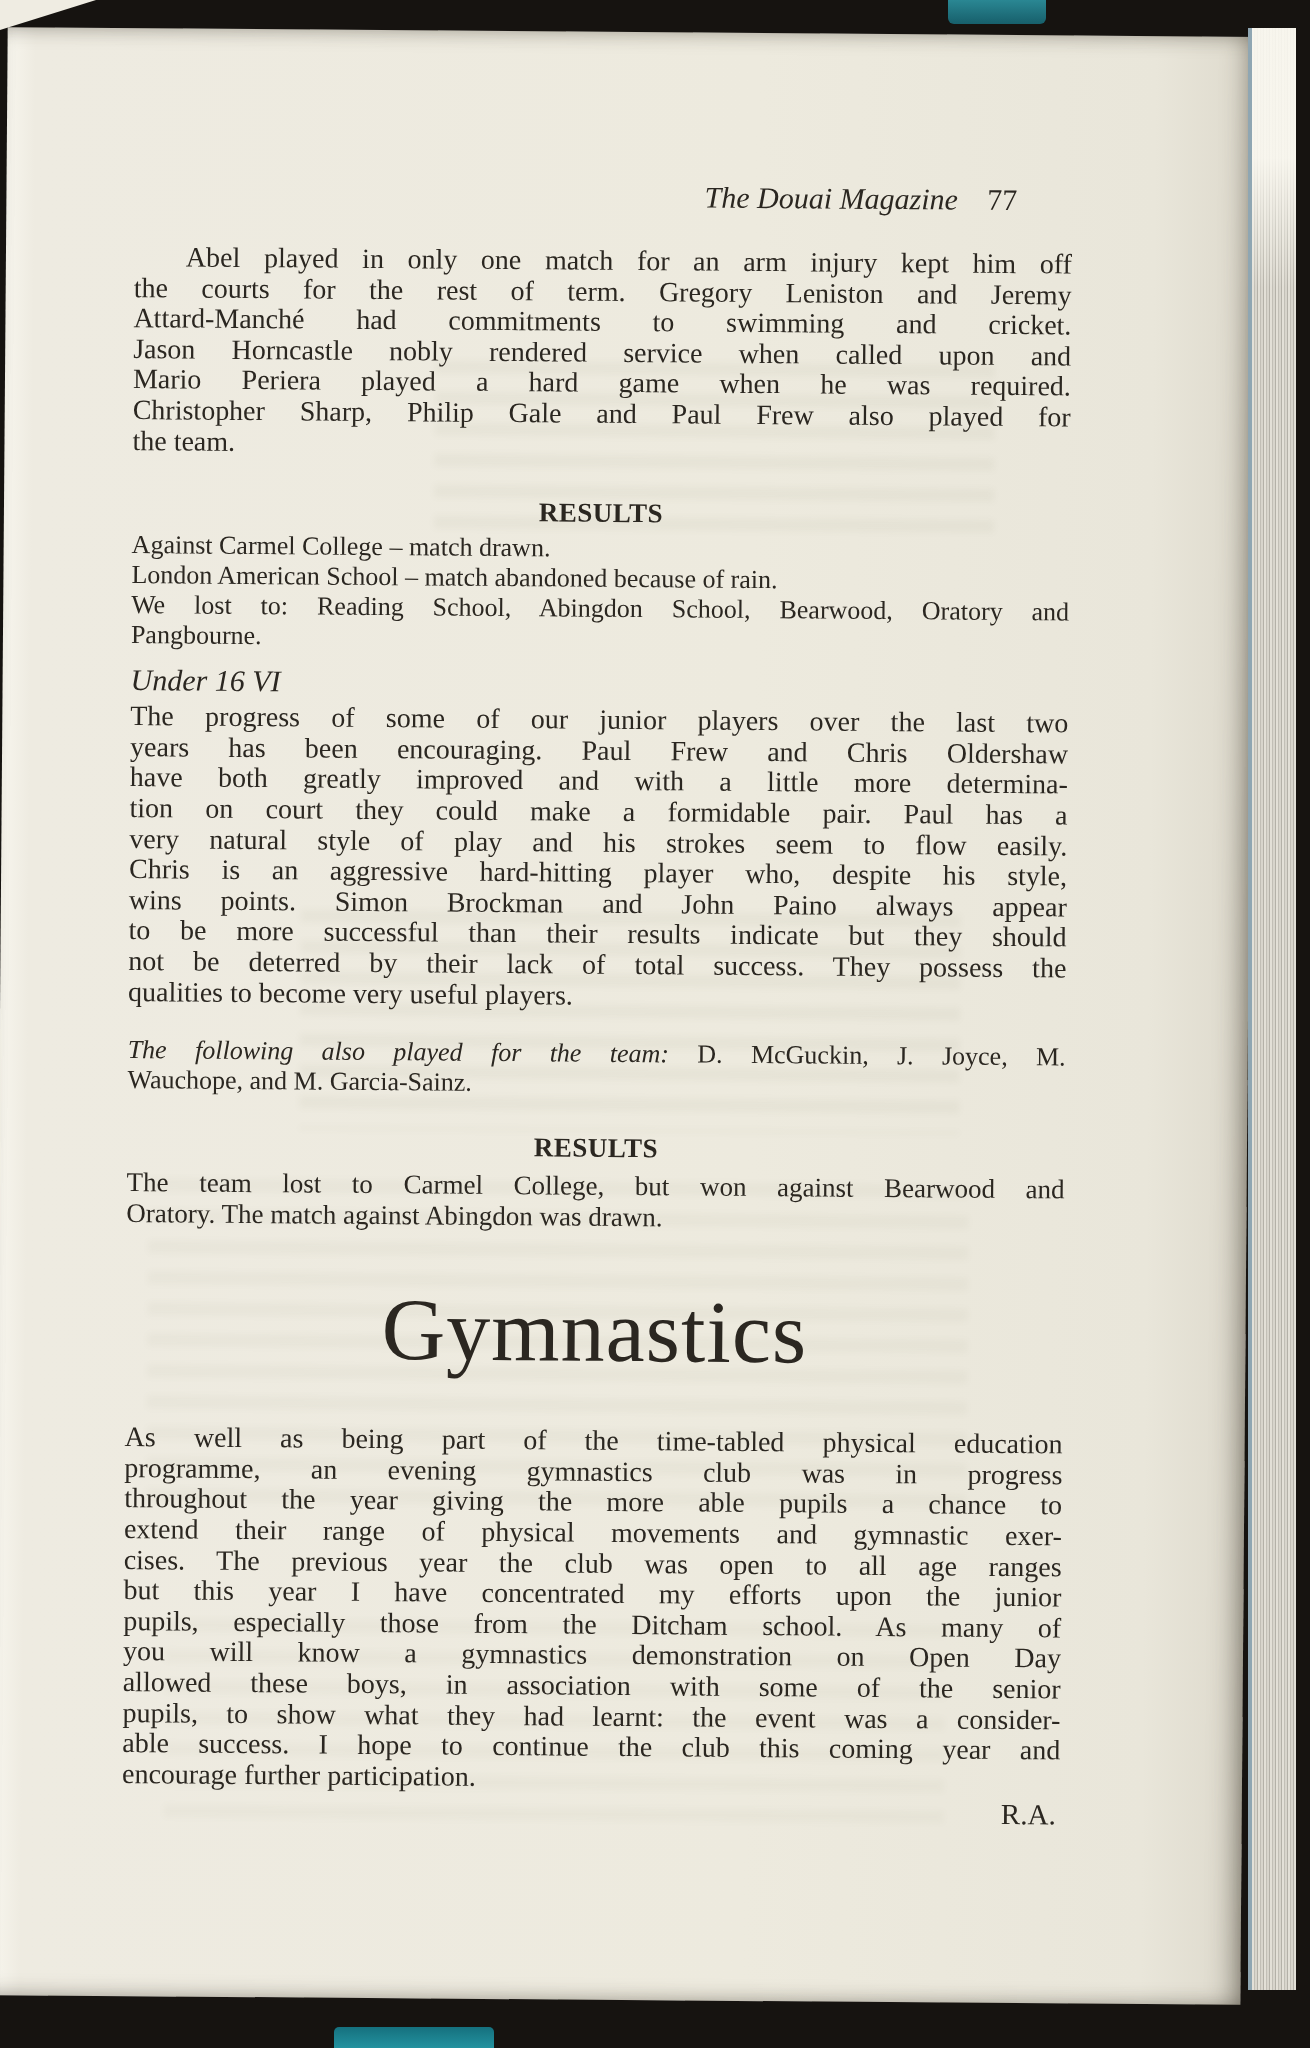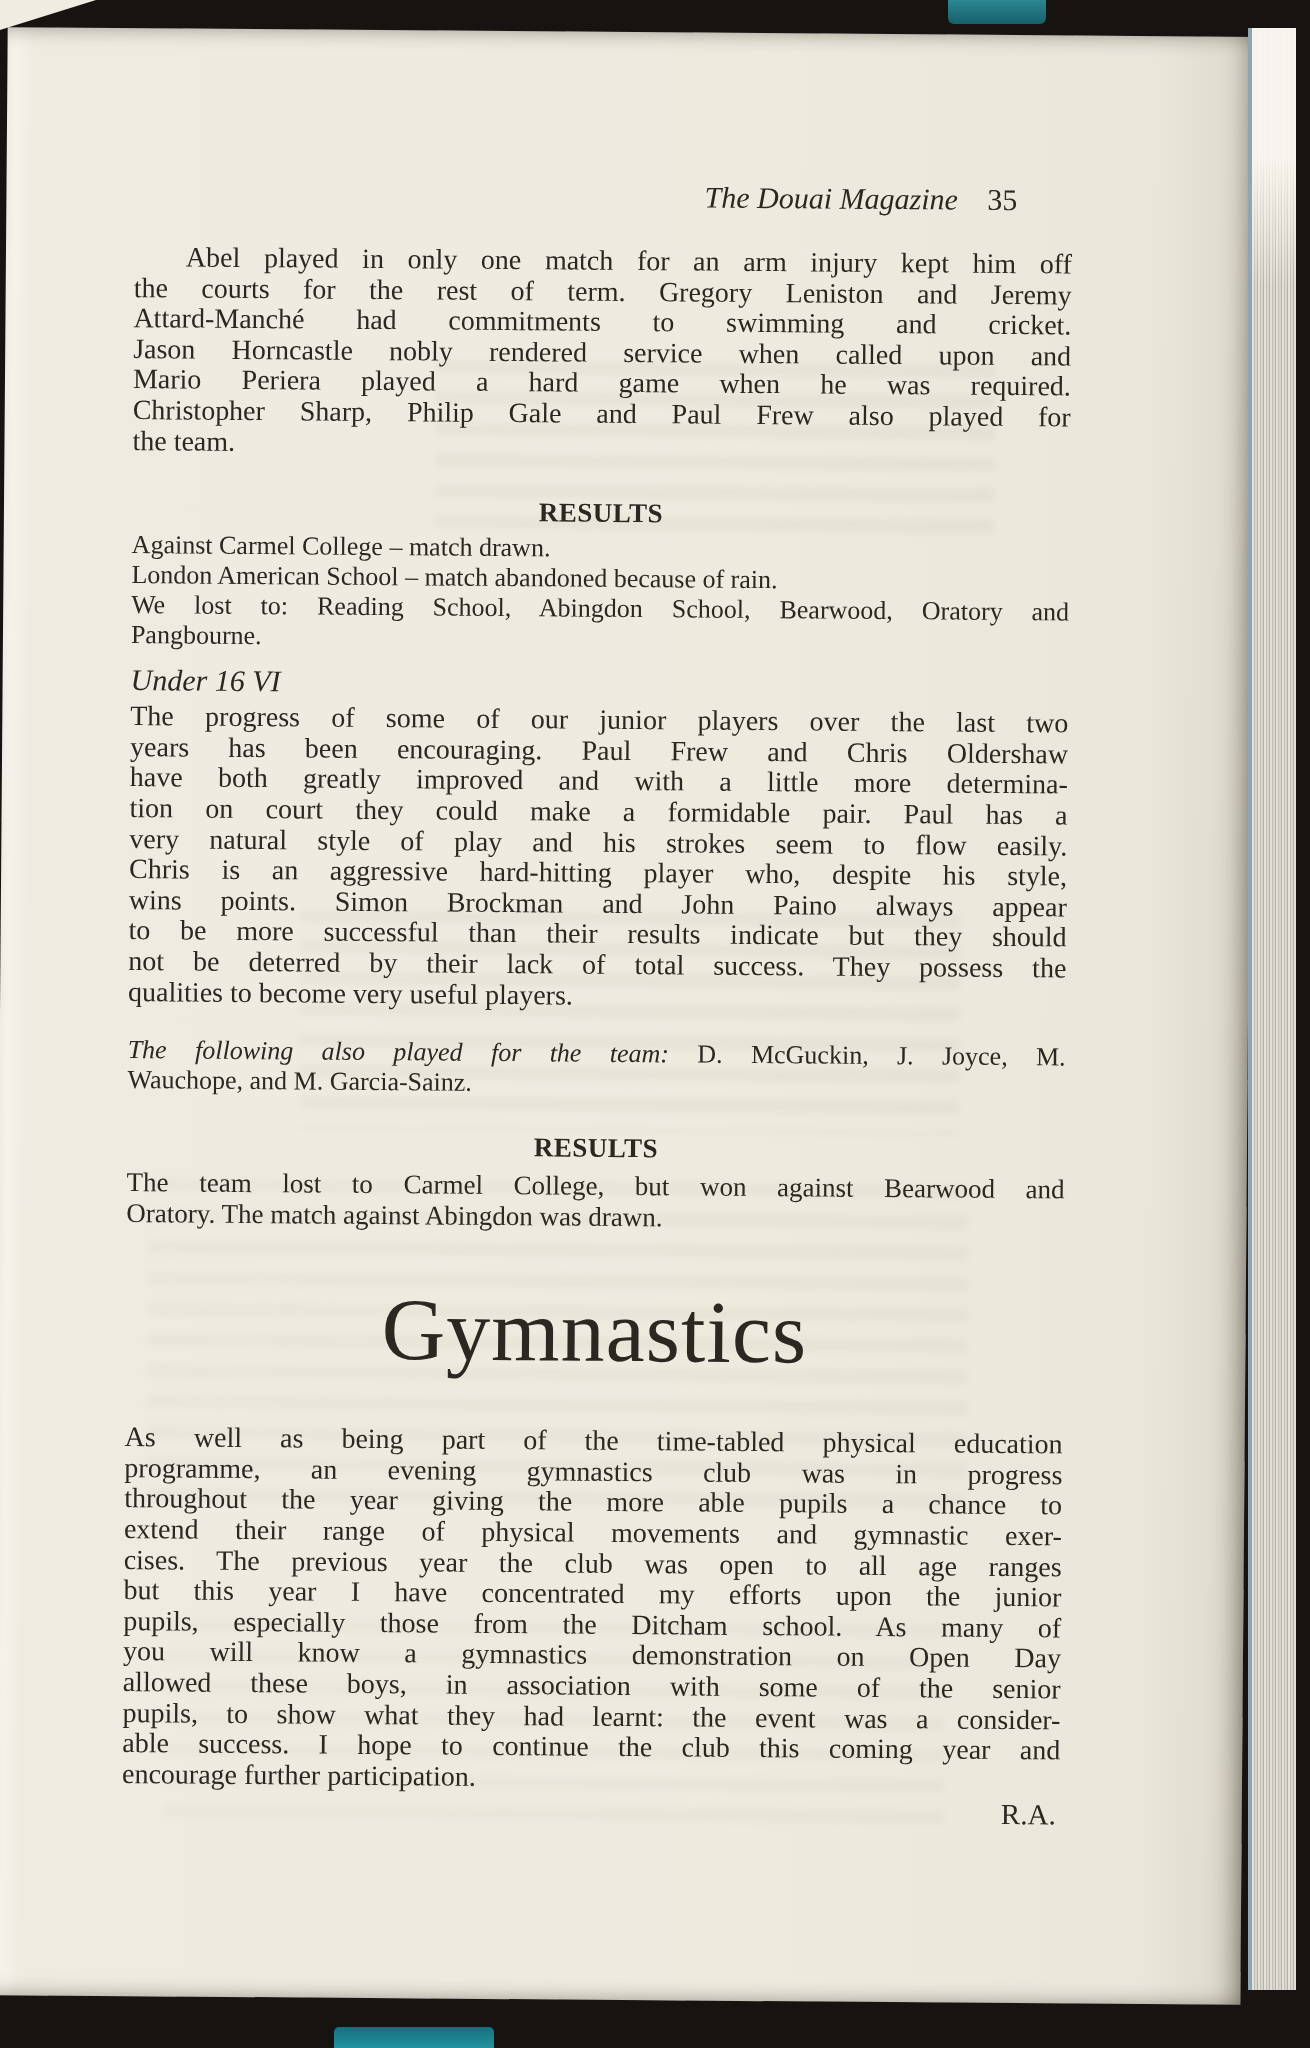--- a/index.html
+++ b/index.html
@@ -79,21 +79,21 @@
 <div class="page">
   <div class="ghost g1"></div>
   <div class="ghost g2"></div>
   <div class="ghost g3"></div>
   <div class="ghost g4"></div>
 
   <div class="content">
 
     <div class="header">
       <span class="it">The Douai Magazine</span>
-      <span class="pnum">35</span>
+      <span class="pnum">77</span>
     </div>
 
     <div class="para1">
       <div class="line indent">Abel played in only one match for an arm injury kept him off</div>
       <div class="line">the courts for the rest of term. Gregory Leniston and Jeremy</div>
       <div class="line">Attard-Manché had commitments to swimming and cricket.</div>
       <div class="line">Jason Horncastle nobly rendered service when called upon and</div>
       <div class="line">Mario Periera played a hard game when he was required.</div>
       <div class="line">Christopher Sharp, Philip Gale and Paul Frew also played for</div>
       <div class="line last">the team.</div>

